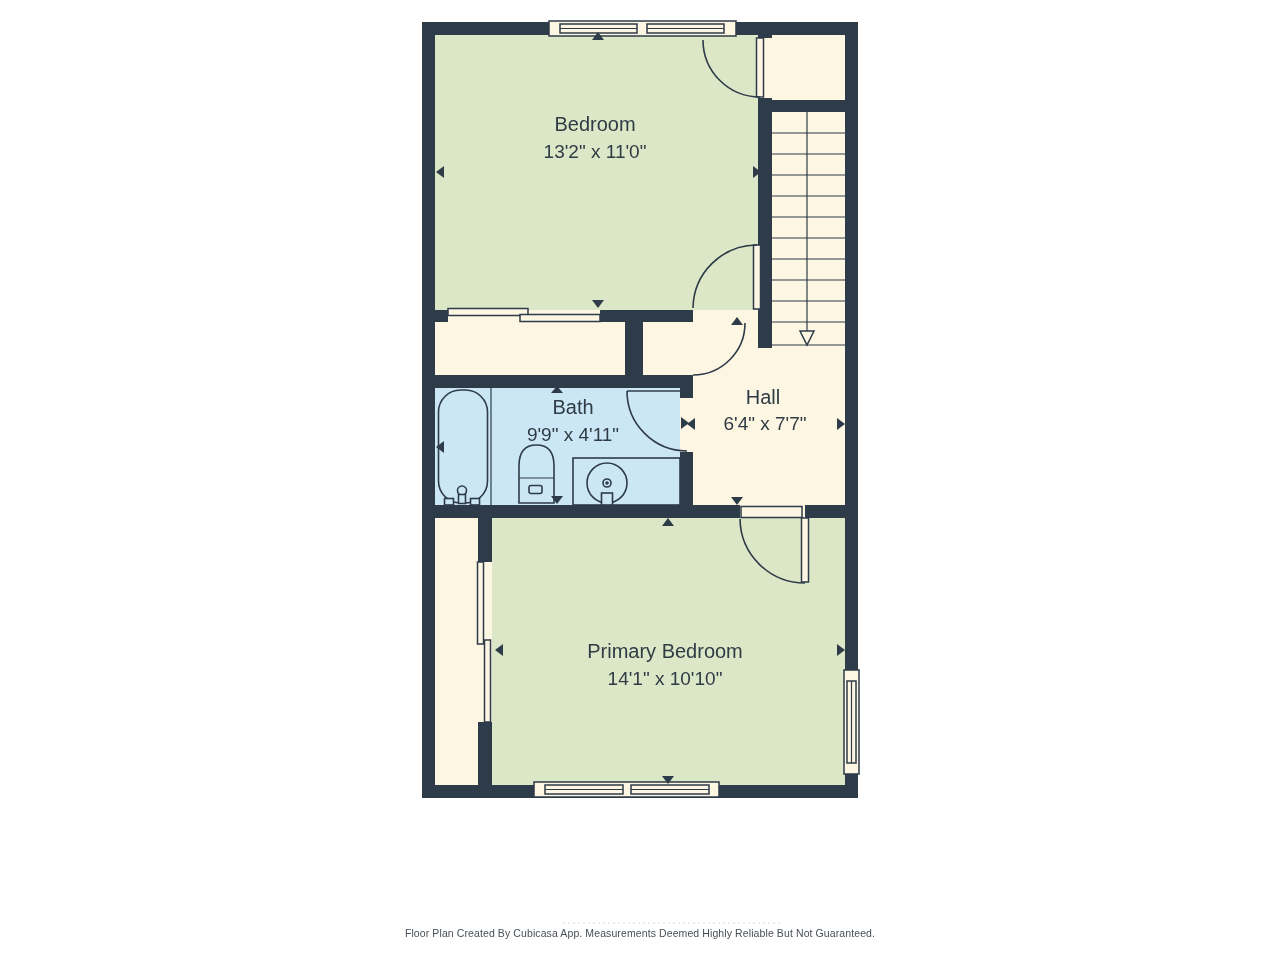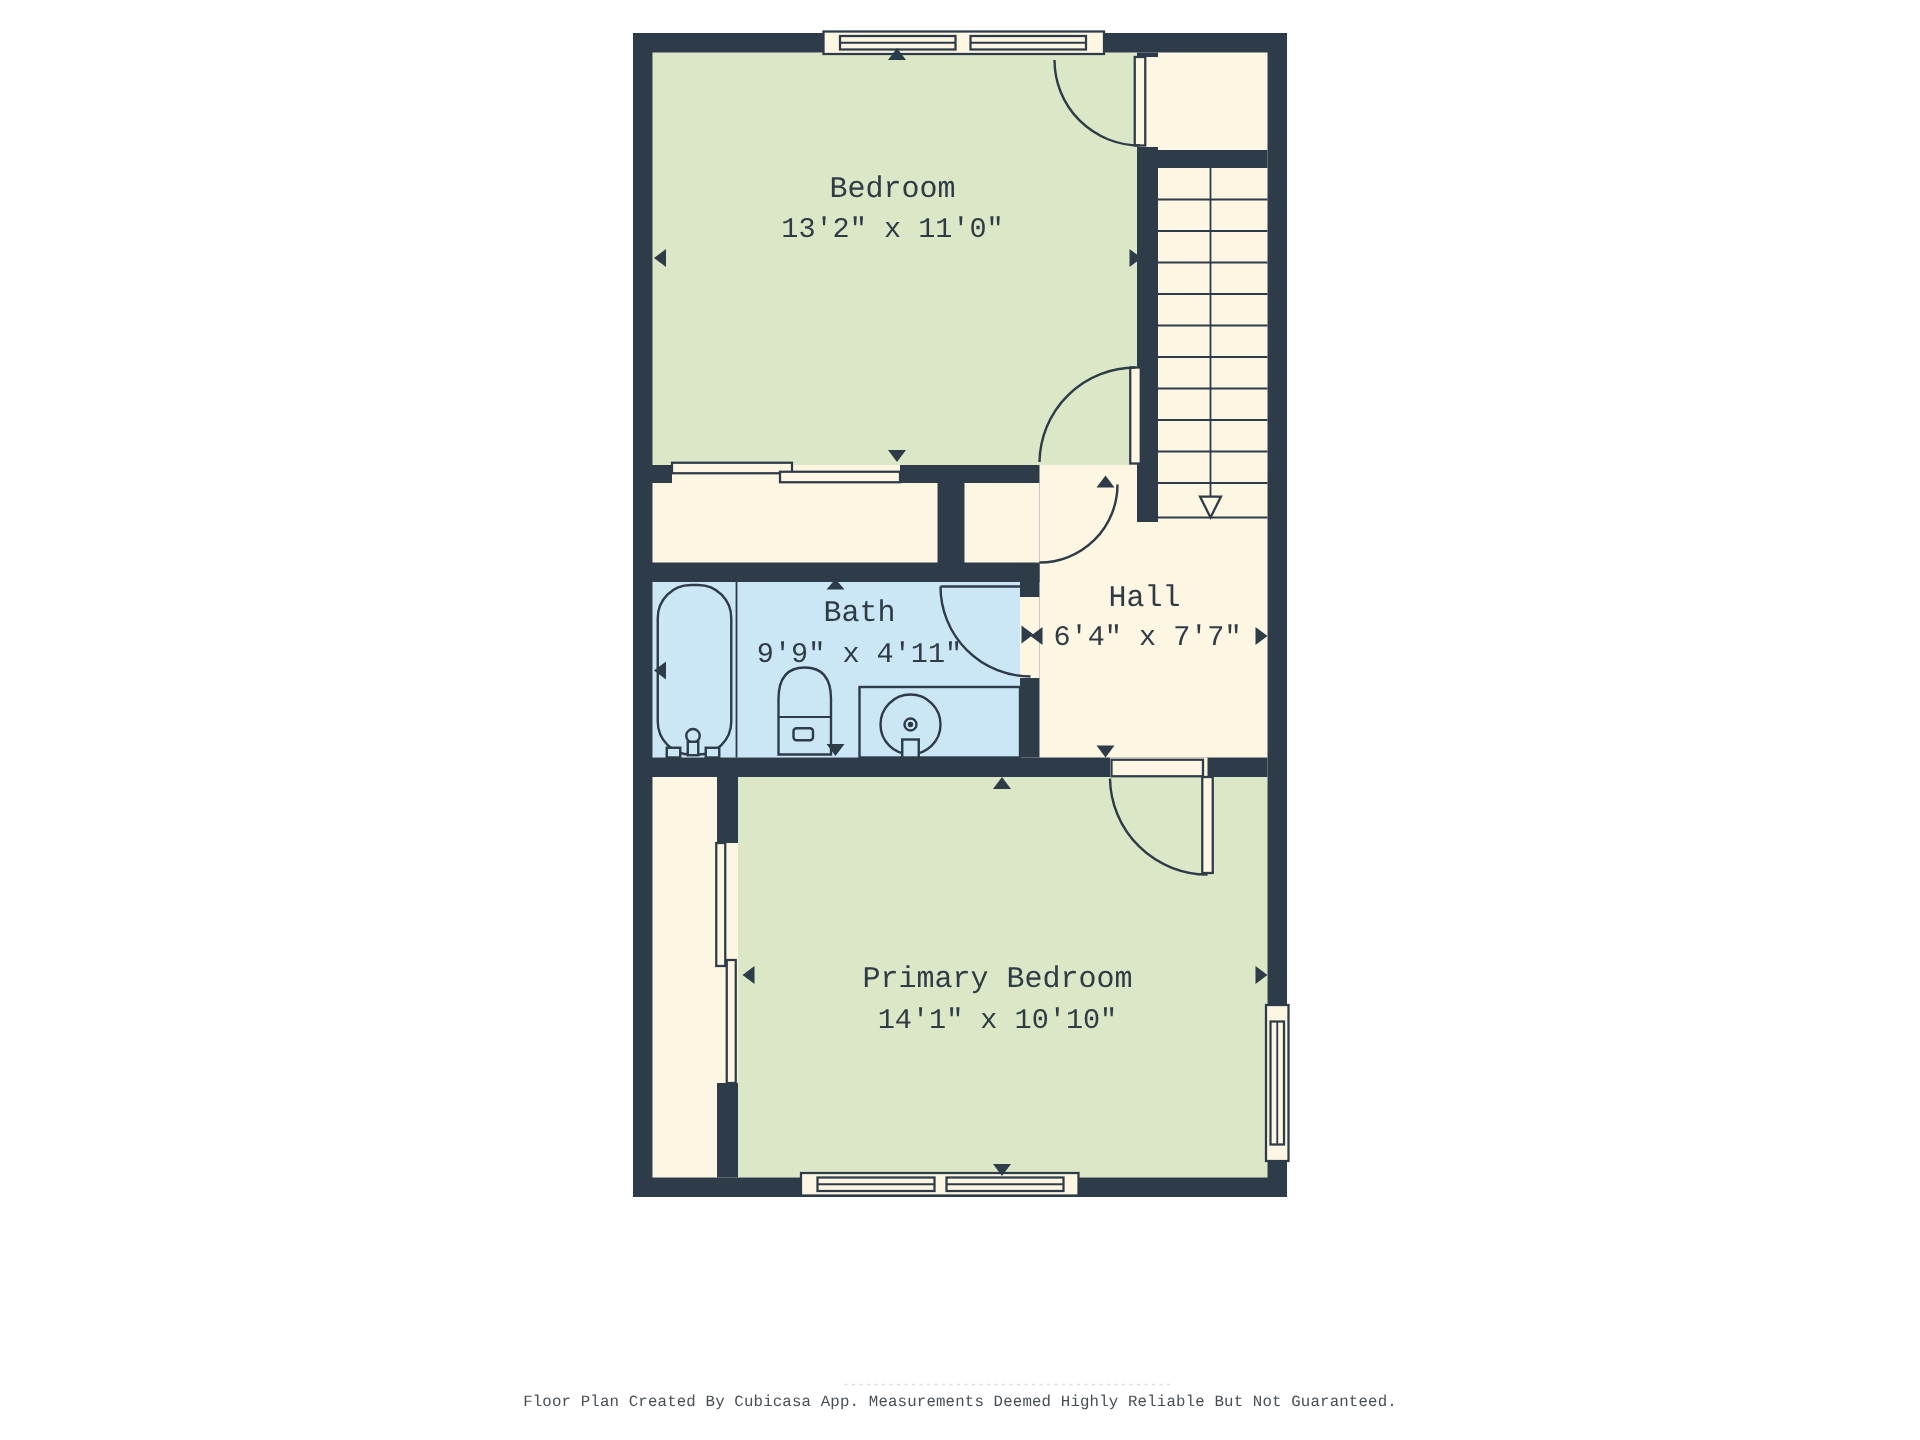--- a/index.html
+++ b/index.html
@@ -1,17 +1,17 @@
 <!DOCTYPE html>
 <html><head>
 <meta charset="utf-8">
 <style>
   html,body{margin:0;padding:0;background:#ffffff;}
   .page{position:relative;width:1280px;height:960px;background:#fff;overflow:hidden;
-        font-family:Liberation Mono, monospace;text-align:right;}
+        font-family:Liberation Sans, sans-serif;text-align:right;}
   svg{display:block;}
   .wall{fill:var(--wall);}
   .floor-green{fill:var(--green);}
   .floor-cream{fill:var(--cream);}
   .floor-blue{fill:var(--blue);}
   .gap{fill:var(--cream);}
   .ln{stroke:var(--line);stroke-width:1.6;fill:none;}
   .ln-thin{stroke:var(--line);stroke-width:1.2;fill:none;}
   .sym{fill:var(--cream);stroke:var(--line);stroke-width:1.5;}
   .fix{fill:var(--blue);stroke:var(--line);stroke-width:1.6;}

